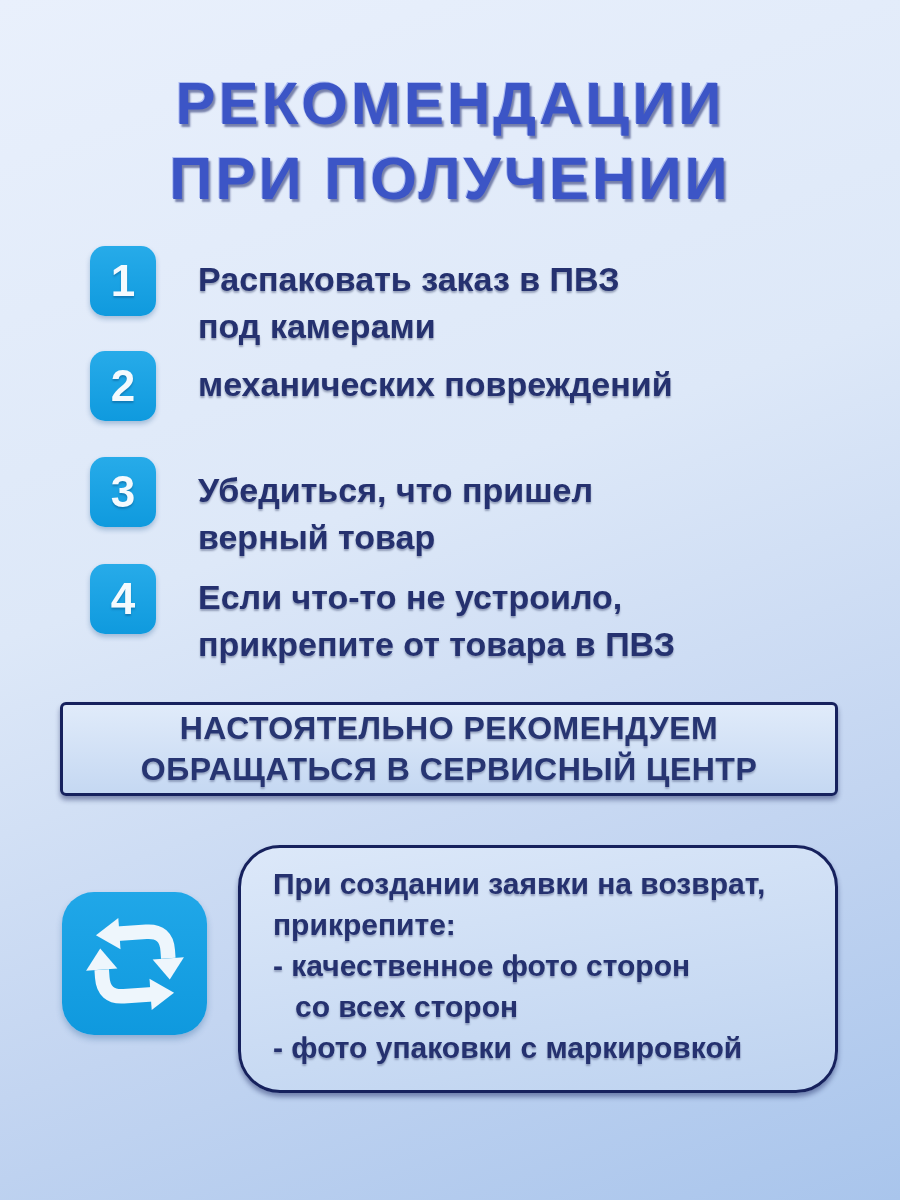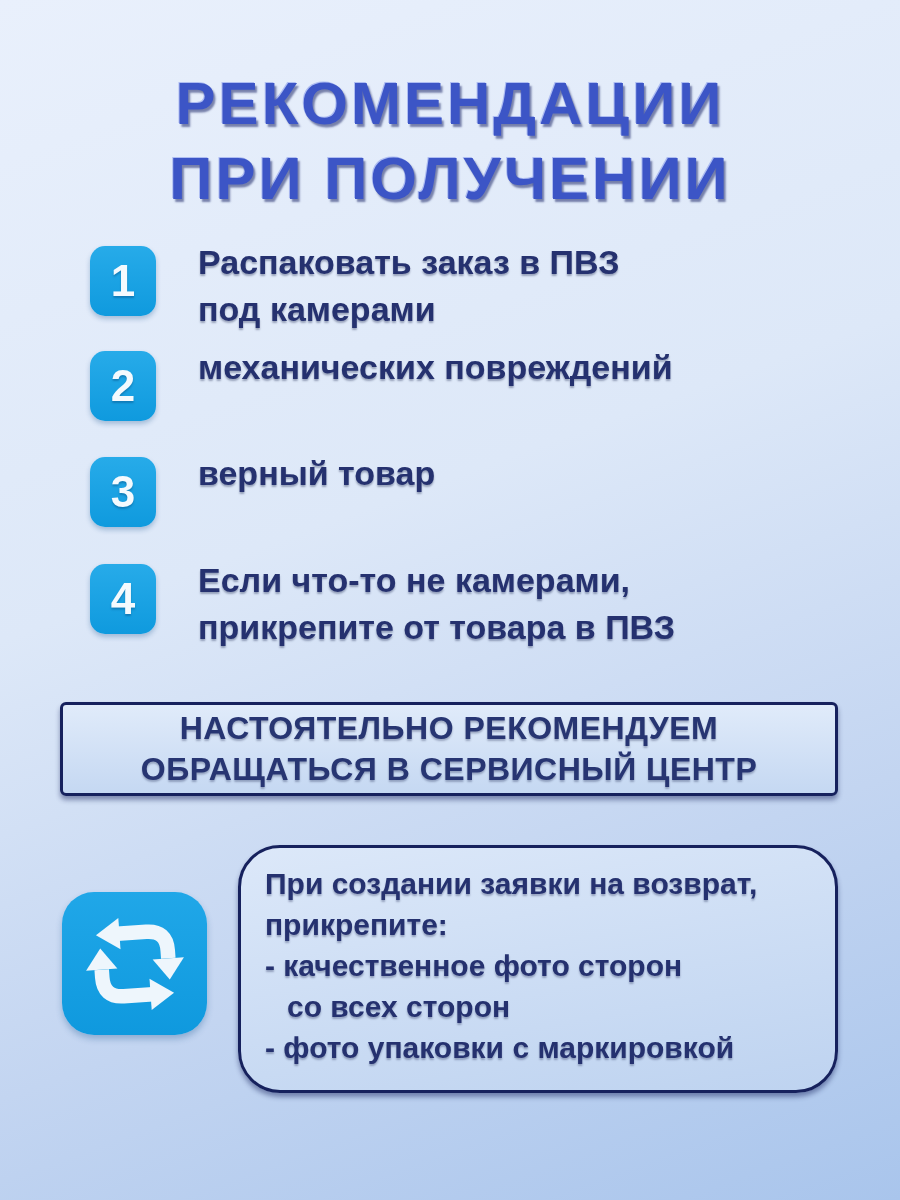--- a/index.html
+++ b/index.html
@@ -57,20 +57,21 @@
     text-shadow: 0 2px 2px rgba(0, 60, 110, 0.35);
   }
   .step-text {
     margin-left: 42px;
     color: #25316f;
     font-size: 34px;
     font-weight: bold;
     line-height: 47px;
     text-shadow: 0 2px 2px rgba(15, 25, 70, 0.35);
     white-space: nowrap;
+    margin-top: 17px;
   }
   .step-1 { top: 239px; }
   .step-2 { top: 344px; }
   .step-3 { top: 450px; }
   .step-4 { top: 557px; }
 
   
   .service-box {
     position: absolute;
     left: 60px;
@@ -114,21 +115,21 @@
   .return-box {
     position: absolute;
     left: 238px;
     top: 845px;
     width: 600px;
     height: 248px;
     border: 3px solid #16215d;
     border-radius: 42px;
     background: linear-gradient(170deg, #dce8f9 0%, #bed3f0 100%);
     box-shadow: 0 4px 5px rgba(22, 33, 93, 0.45);
-    padding: 15px 0 0 24px;
+    padding: 15px 0 0 32px;
     color: #25316f;
     font-size: 30px;
     font-weight: bold;
     line-height: 41px;
     text-shadow: 0 2px 2px rgba(15, 25, 70, 0.32);
     white-space: nowrap;
   }
   .return-line { display: block; }
   .return-line.indent { padding-left: 22px; }
 </style>
@@ -153,28 +154,29 @@
   <div class="step step-2">
     <div class="step-badge">2</div>
     <div class="step-text">
       <div>механических повреждений</div>
     </div>
   </div>
 
   <div class="step step-3">
     <div class="step-badge">3</div>
     <div class="step-text">
+      <div>Убедиться, что пришел</div>
       <div>верный товар</div>
     </div>
   </div>
 
   <div class="step step-4">
     <div class="step-badge">4</div>
     <div class="step-text">
-      <div>Если что-то не камерами,</div>
+      <div>Если что-то не устроило,</div>
       <div>прикрепите от товара в ПВЗ</div>
     </div>
   </div>
 
   <div class="service-box">
     <div>НАСТОЯТЕЛЬНО РЕКОМЕНДУЕМ</div>
     <div>ОБРАЩАТЬСЯ В СЕРВИСНЫЙ ЦЕНТР</div>
   </div>
 
   <div class="return-icon">

